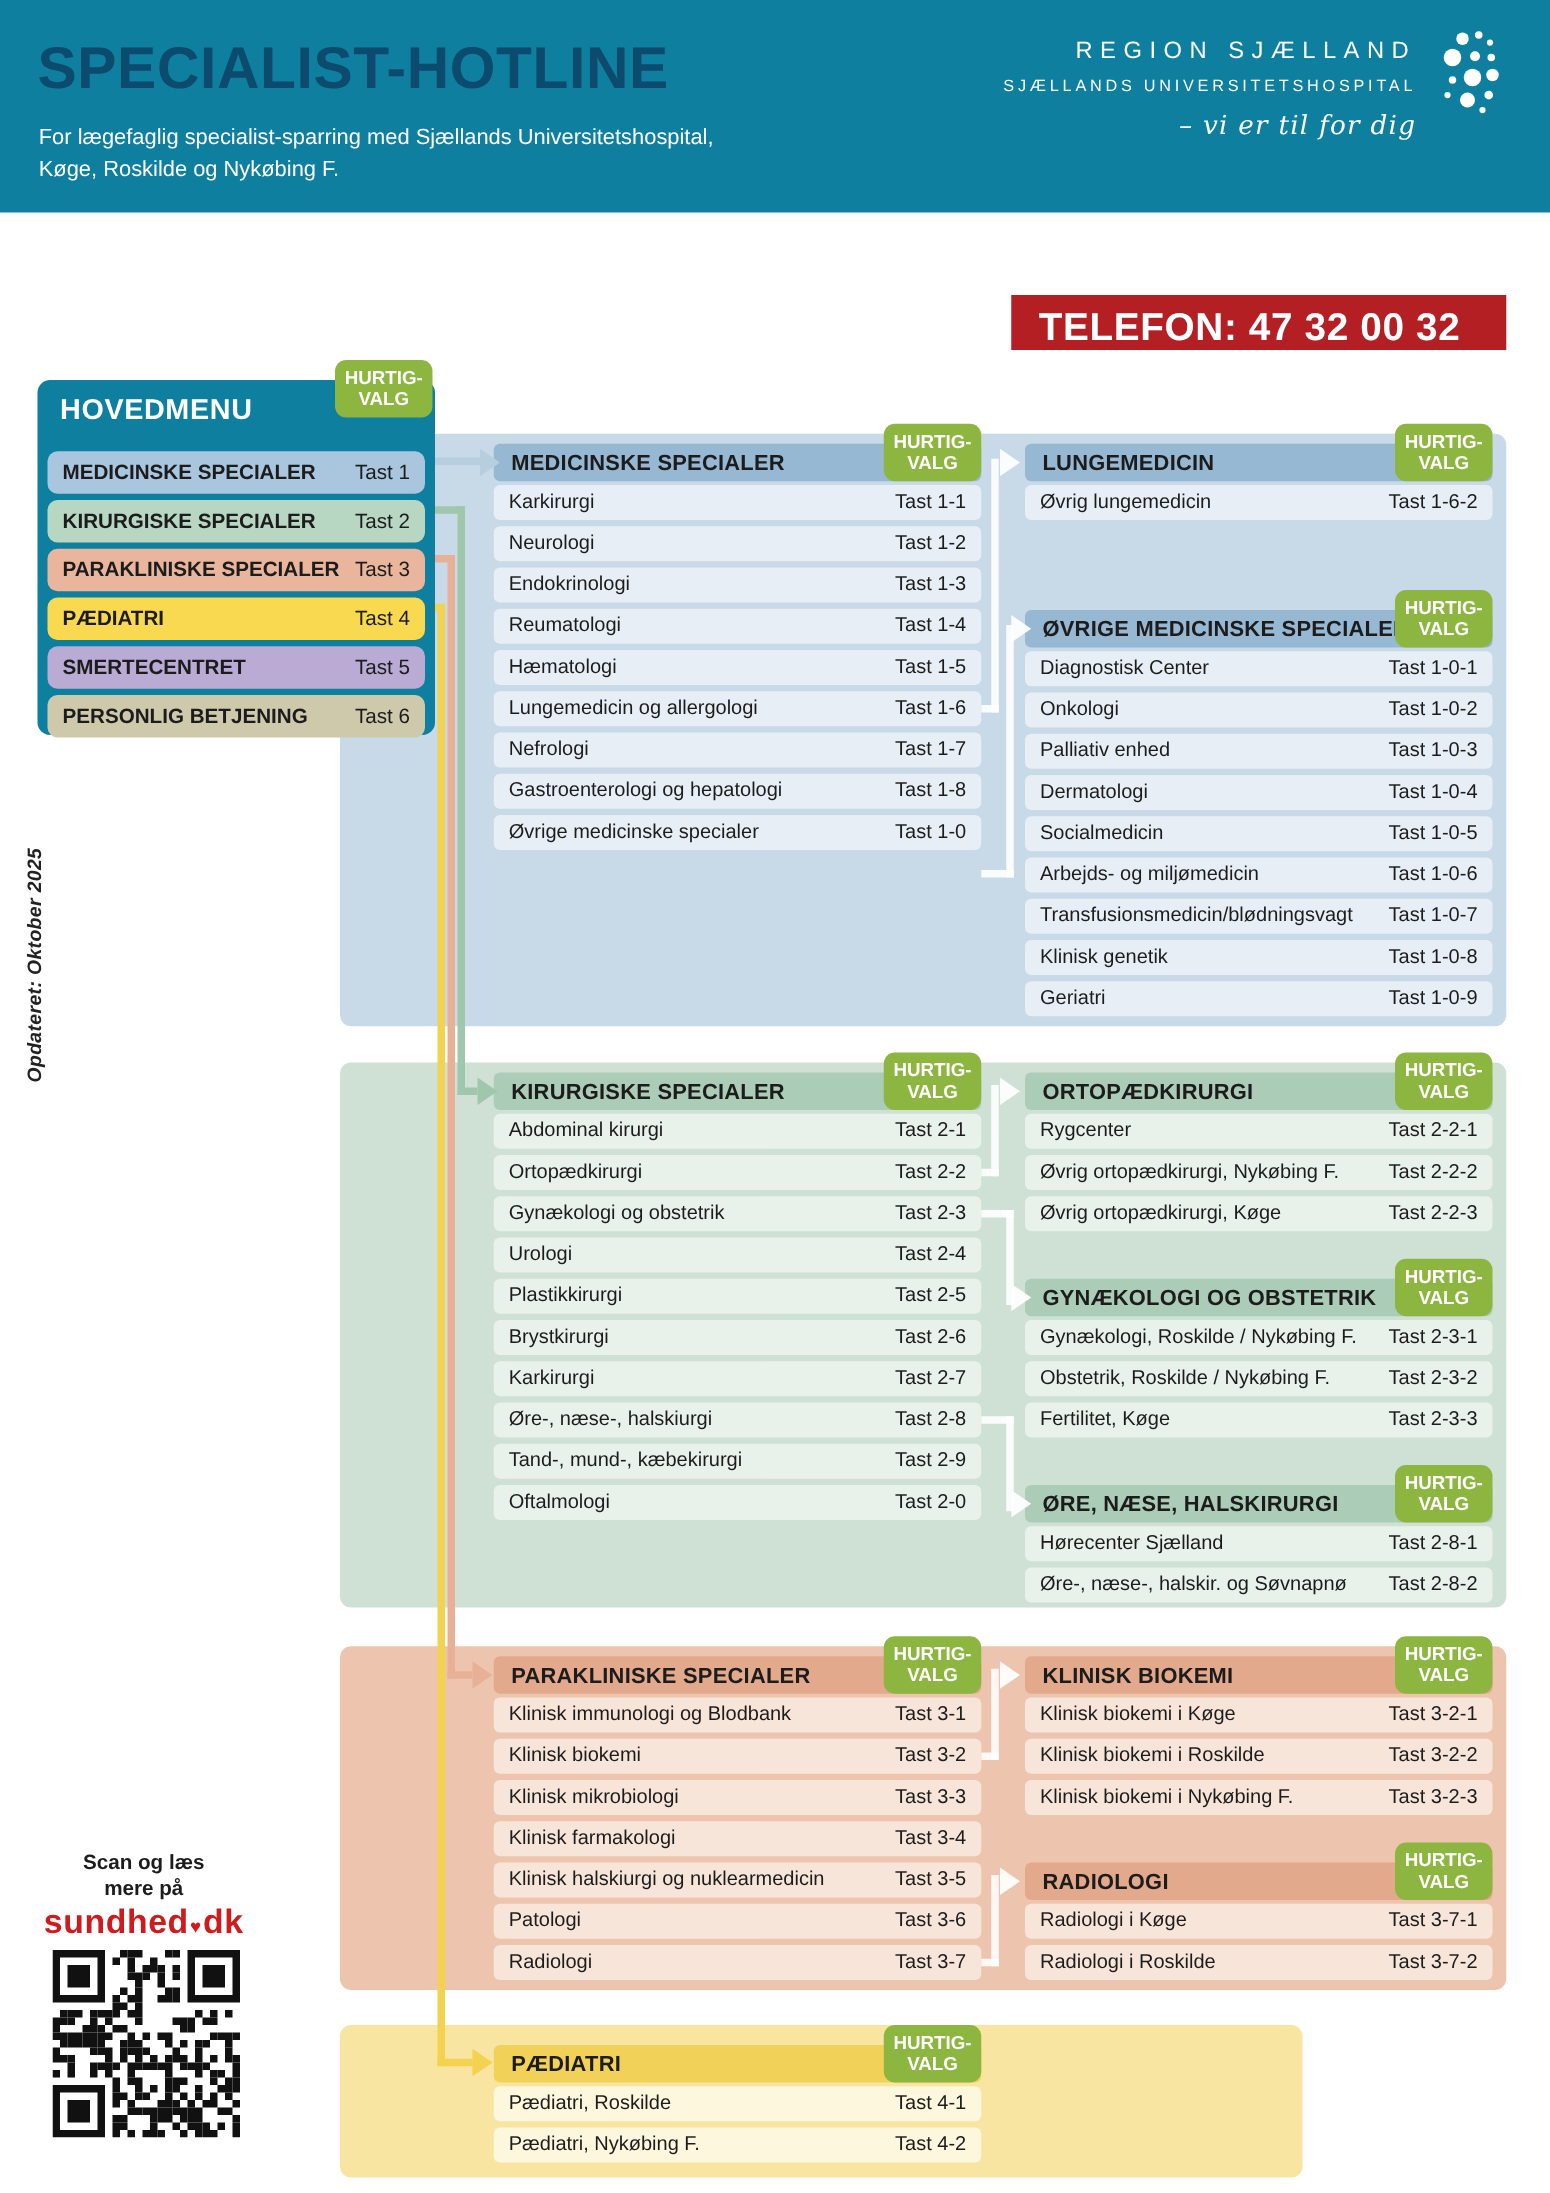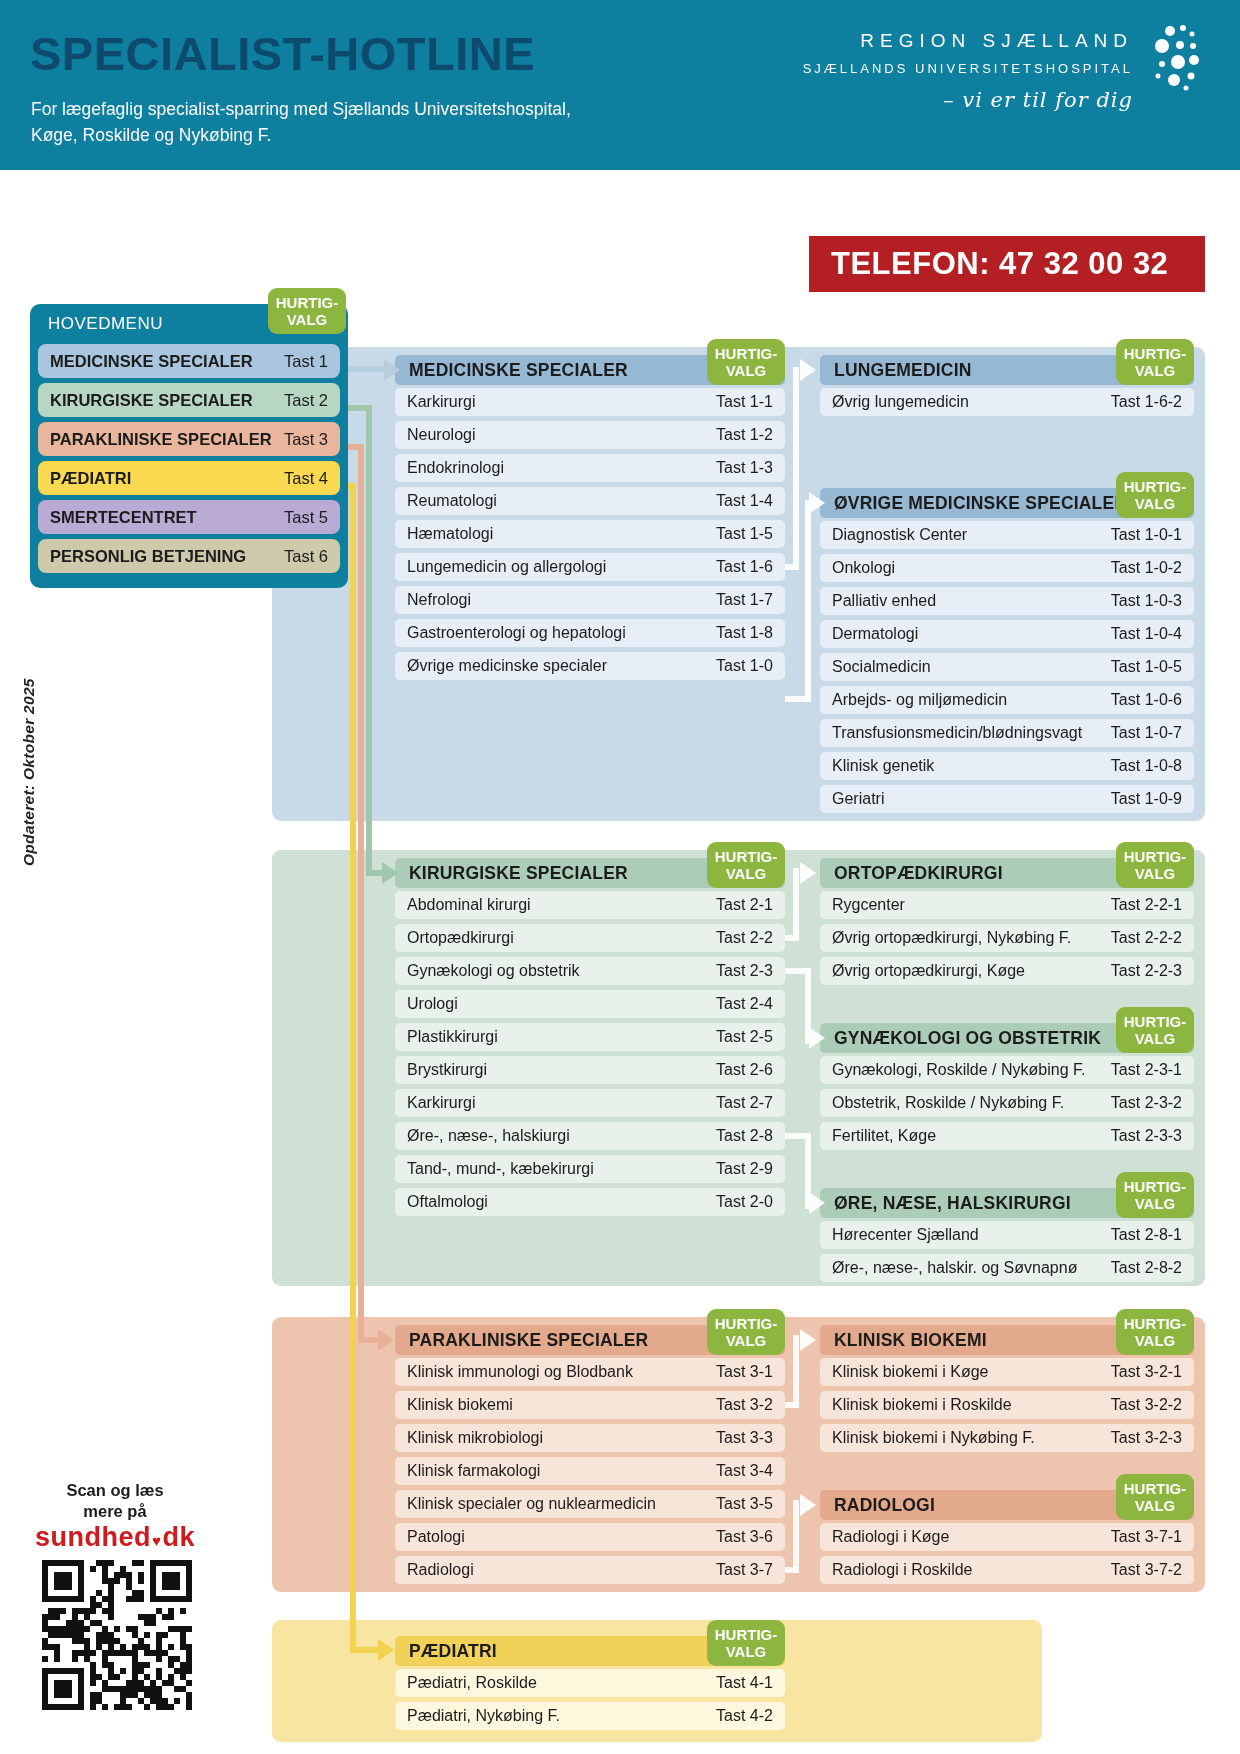--- a/index.html
+++ b/index.html
@@ -14,26 +14,26 @@
   .main-title{left:30px;top:26px;color:#0c4a6e;font-size:47px;font-weight:bold;letter-spacing:.5px}
   .subtitle{left:31px;top:96px;color:#fff;font-size:17.5px;font-weight:normal;line-height:26px}
   .logo-text{right:107px;top:30px;text-align:right;color:#fff}
   .logo-region{font-size:19px;letter-spacing:6px;font-weight:normal}
   .logo-hospital{font-size:13px;letter-spacing:3px;margin-top:9px}
   .logo-tagline{font-family:"DejaVu Serif",serif;font-style:italic;font-size:21px;margin-top:12px;letter-spacing:1px}
   .logo-dots{left:1150px;top:24px}
   .logo-dots circle{fill:#fff}
 
   
-  .phone-box{left:809px;top:236px;width:396px;height:56px;background:var(--red);
-    color:#fff;font-size:31px;font-weight:bold;display:flex;align-items:center;padding-left:22px;box-sizing:border-box;letter-spacing:.5px}
+  .phone-box{left:809px;top:236px;width:396px;height:44px;background:var(--red);
+    color:#fff;font-size:31px;font-weight:bold;display:flex;align-items:flex-end;padding-left:22px;box-sizing:border-box;letter-spacing:.5px}
 
   
   .sidebar{left:30px;top:304px;width:318px;height:284px;background:var(--teal);border-radius:10px;box-sizing:border-box;padding:6px 8px 0 8px;z-index:5}
-  .sidebar-title{color:#fff;font-size:17px;font-weight:normal;margin:4px 0 10px 10px;letter-spacing:.5px}
+  .sidebar-title{color:#fff;font-size:23px;font-weight:bold;margin:4px 0 20px 10px;letter-spacing:.5px}
   .menu-item{height:34px;border-radius:8px;margin-bottom:5px;display:flex;align-items:center;justify-content:space-between;padding:0 12px;font-size:16.5px}
   .menu-item .lbl{font-weight:bold}
   .menu-item:nth-of-type(1){background:var(--item-blue)}
   .menu-item:nth-of-type(2){background:var(--item-green)}
   .menu-item:nth-of-type(3){background:var(--item-salmon)}
   .menu-item:nth-of-type(4){background:var(--item-yellow)}
   .menu-item:nth-of-type(5){background:var(--item-purple)}
   .menu-item:nth-of-type(6){background:var(--item-tan)}
 
   
@@ -502,21 +502,21 @@
         <span class="lbl">Klinisk mikrobiologi</span>
         <span class="tast">Tast 3-3</span>
       </div>
 
     <div class="row">
         <span class="lbl">Klinisk farmakologi</span>
         <span class="tast">Tast 3-4</span>
       </div>
 
     <div class="row">
-        <span class="lbl">Klinisk specialer og nuklearmedicin</span>
+        <span class="lbl">Klinisk halskiurgi og nuklearmedicin</span>
         <span class="tast">Tast 3-5</span>
       </div>
 
     <div class="row">
         <span class="lbl">Patologi</span>
         <span class="tast">Tast 3-6</span>
       </div>
 
     <div class="row">
         <span class="lbl">Radiologi</span>

